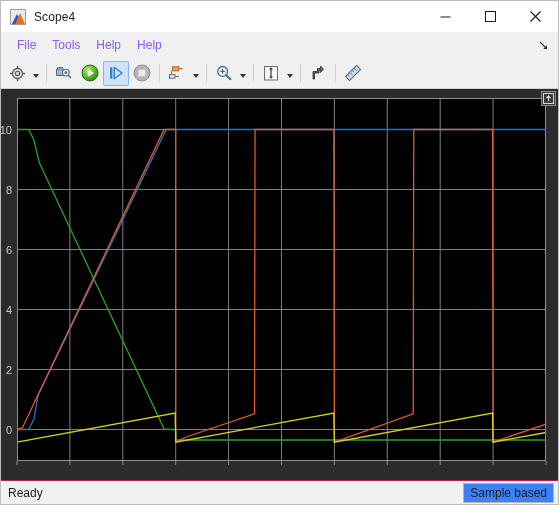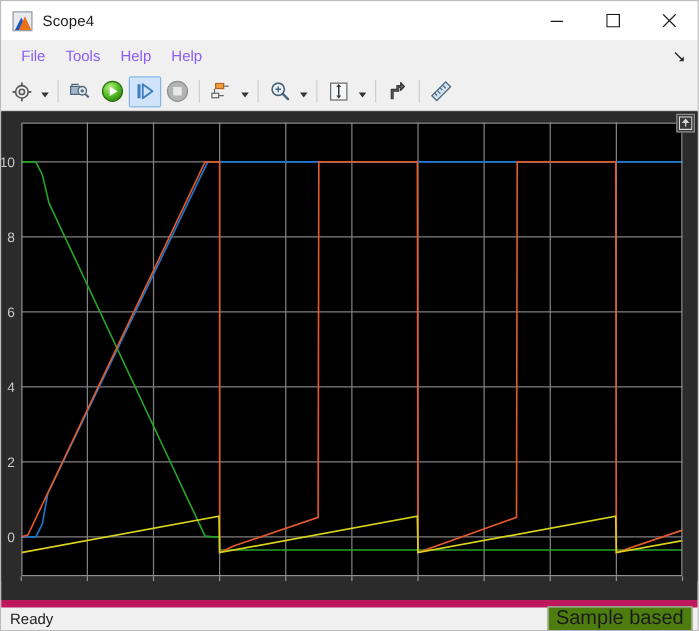--- a/index.html
+++ b/index.html
@@ -93,28 +93,28 @@
   .plot-maximize{
     position:absolute;right:2px;top:2px;width:13px;height:13px;
     border:1px solid #8d8d8d;background:#3a3a3a;cursor:default;
     display:flex;align-items:center;justify-content:center;
   }
   svg.chart{display:block;position:absolute;left:0;top:0;}
 
   
   .statusbar{
     height:24px;min-height:24px;background:#f0f0f0;
-    border-top:6px solid #be185d;
+    border-top:1px solid #be185d;
     display:flex;align-items:center;font-size:12px;color:#1b1b1b;
     padding-left:7px;box-sizing:border-box;
   }
   .status-spacer{flex:1;}
   .status-cell{
-    border:1px solid #b6b6b6;background:#4d7c0f;
-    padding:1px 6px;margin-right:4px;font-size:16px;color:#1b1b1b;
+    border:1px solid #b6b6b6;background:#3b82f6;
+    padding:1px 6px;margin-right:4px;font-size:12px;color:#1b1b1b;
     line-height:16px;
   }
 </style>
 </head>
 <body>
 
 <div id="app">
 
   <div class="titlebar">
     <div class="title-icon">

